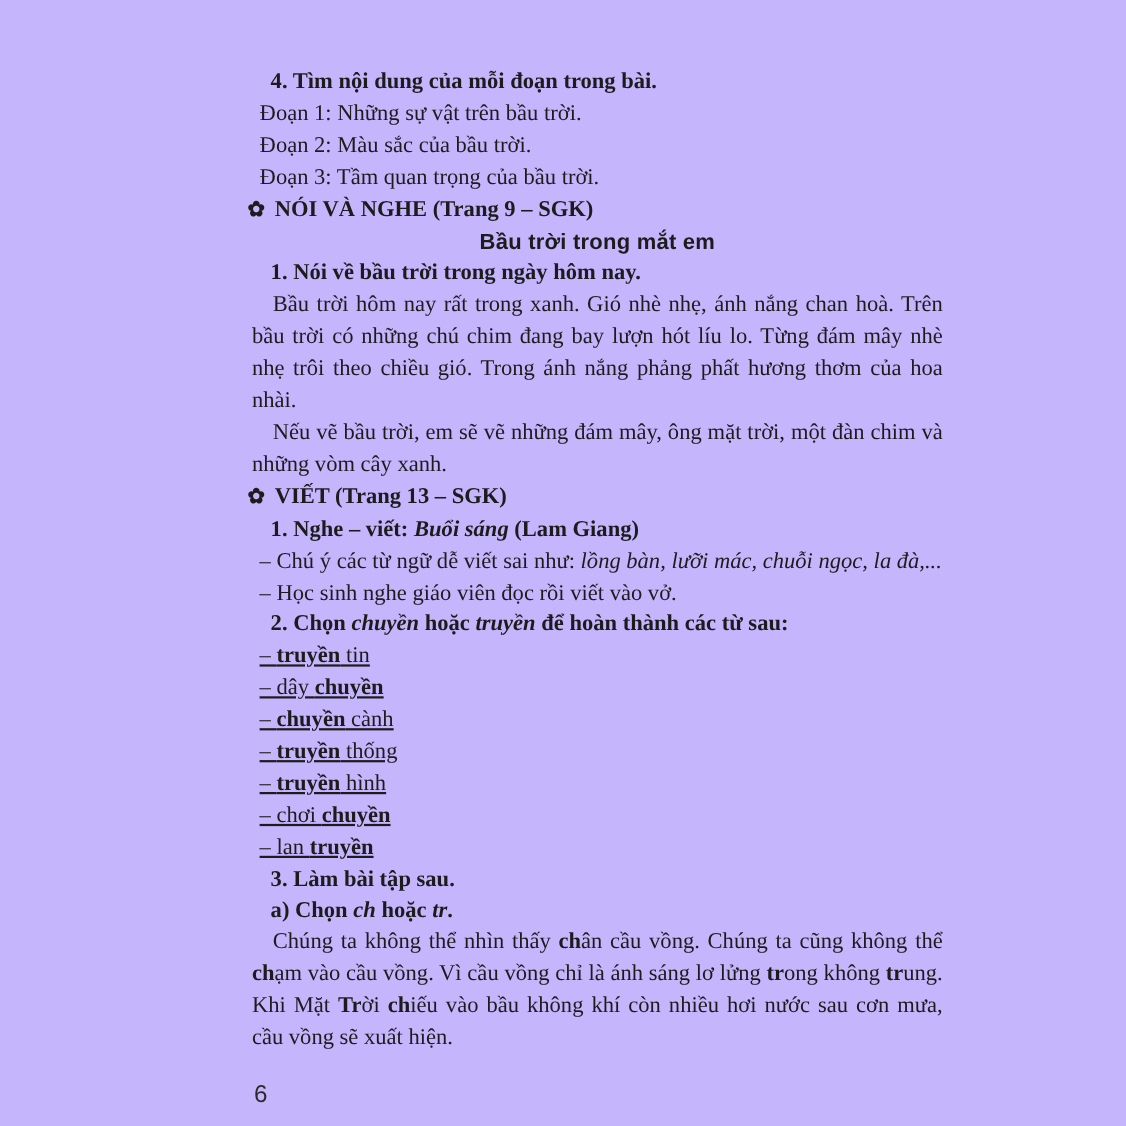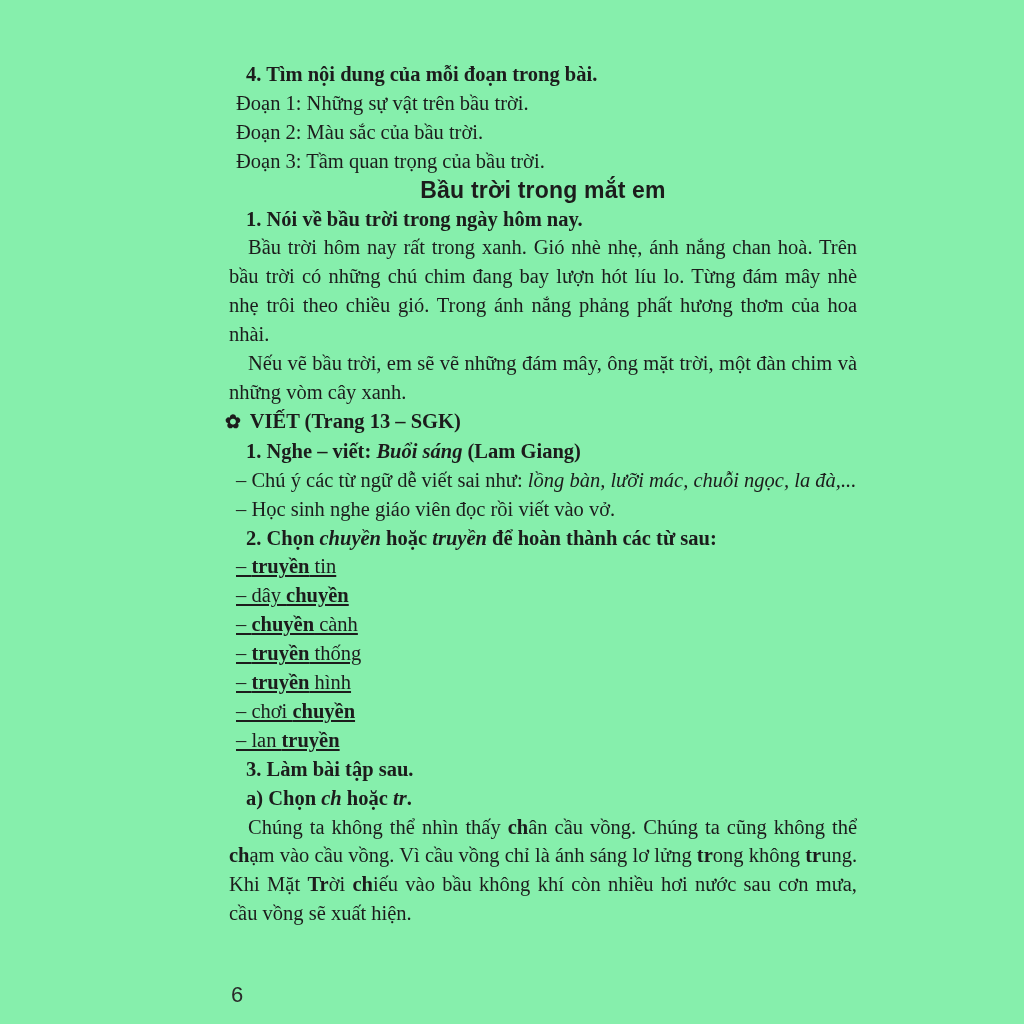--- a/index.html
+++ b/index.html
@@ -5,41 +5,41 @@
   html,body{margin:0;padding:0;}
   body{
     width:1024px;height:1024px;
     background:#ffffff;
     font-family:"Liberation Serif", serif;
     color:#1c1c1c;
     position:relative;
     overflow:hidden;
   }
   .page{
-    position:absolute;inset:0;background:#86efac;
+    position:absolute;inset:0;background:#c4b5fd;
   }
   .content{
     position:absolute;
     left:229px;top:60px;width:628px;
   }
   .block{
     font-size:20.5px;
     line-height:28.9px;
     white-space:normal;
   }
   .heading-num{font-weight:bold;text-indent:17px;}
   .para-flush{text-indent:7px;}
   .list-item{text-indent:7px;text-decoration:underline;}
   .para-justify{text-align:justify;text-indent:19px;}
   .section{font-weight:bold;margin-left:-4px;}
   .section .flower{font-size:19px;letter-spacing:2px;}
   .center-heading{
     text-align:center;
     font-family:"Liberation Sans", sans-serif;
-    font-size:23px;
+    font-size:20px;
     font-weight:bold;
     letter-spacing:0.2px;
   }
   .b{font-weight:bold;}
   .i{font-style:italic;}
   .page-number{
     position:absolute;
     left:231px;top:982px;
     font-family:"Liberation Sans", sans-serif;
     font-size:22px;
@@ -48,20 +48,21 @@
 </style>
 </head>
 <body>
 
 <div class="page">
   <div class="content">
       <div class="block heading-num"><span class="b">4. Tìm nội dung của mỗi đoạn trong bài.</span></div>
       <div class="block para-flush"><span>Đoạn 1: Những sự vật trên bầu trời.</span></div>
       <div class="block para-flush"><span>Đoạn 2: Màu sắc của bầu trời.</span></div>
       <div class="block para-flush"><span>Đoạn 3: Tầm quan trọng của bầu trời.</span></div>
+      <div class="block section"><span class="flower">✿ </span><span class="b">NÓI VÀ NGHE (Trang 9 – SGK)</span></div>
       <div class="block center-heading"><span class="b">Bầu trời trong mắt em</span></div>
       <div class="block heading-num"><span class="b">1. Nói về bầu trời trong ngày hôm nay.</span></div>
       <div class="block para-justify"><span>Bầu trời hôm nay rất trong xanh. Gió nhè nhẹ, ánh nắng chan hoà. Trên bầu trời có những chú chim đang bay lượn hót líu lo. Từng đám mây nhè nhẹ trôi theo chiều gió. Trong ánh nắng phảng phất hương thơm của hoa nhài.</span></div>
       <div class="block para-justify"><span>Nếu vẽ bầu trời, em sẽ vẽ những đám mây, ông mặt trời, một đàn chim và những vòm cây xanh.</span></div>
       <div class="block section"><span class="flower">✿ </span><span class="b">VIẾT (Trang 13 – SGK)</span></div>
       <div class="block heading-num"><span class="b">1. Nghe – viết: </span><span class="b i">Buổi sáng</span><span> (Lam Giang)</span></div>
       <div class="block para-flush"><span>– Chú ý các từ ngữ dễ viết sai như: </span><span class="i">lồng bàn, lưỡi mác, chuỗi ngọc, la đà,...</span></div>
       <div class="block para-flush"><span>– Học sinh nghe giáo viên đọc rồi viết vào vở.</span></div>
       <div class="block heading-num"><span class="b">2. Chọn </span><span class="b i">chuyền</span><span class="b"> hoặc </span><span class="b i">truyền</span><span class="b"> để hoàn thành các từ sau:</span></div>
       <div class="block list-item"><span>– </span><span class="b">truyền</span><span> tin</span></div>

